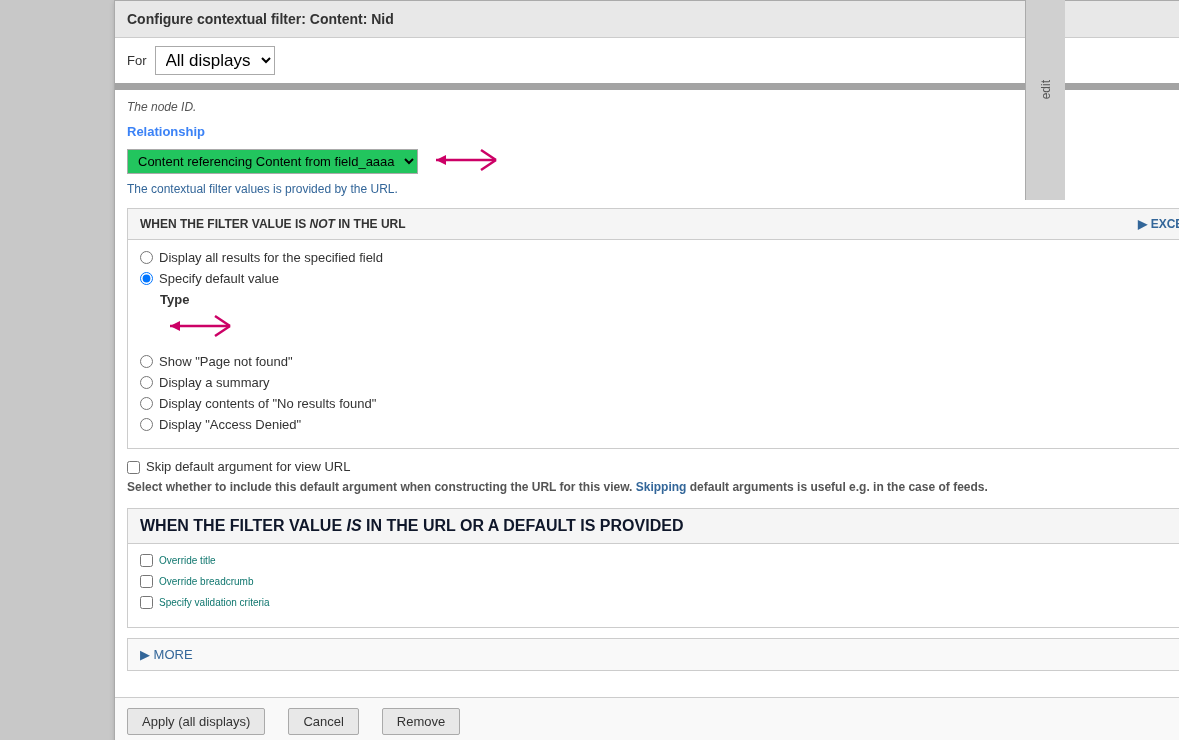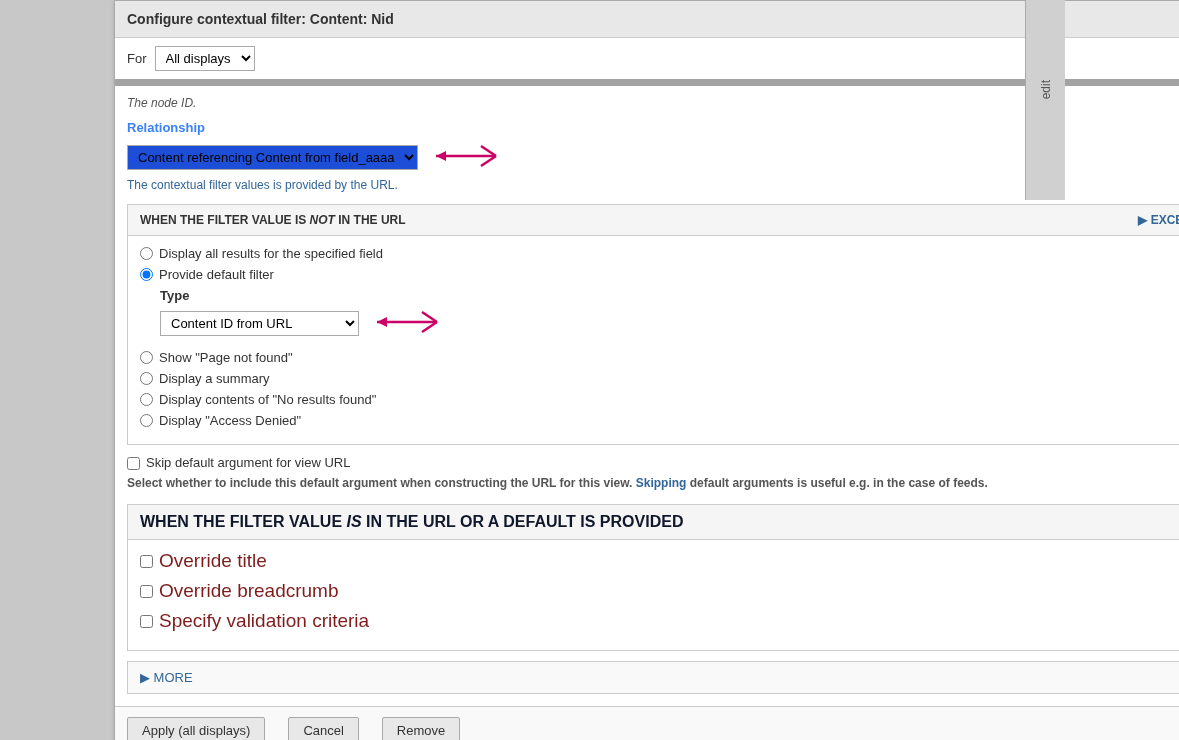--- a/index.html
+++ b/index.html
@@ -64,21 +64,21 @@
       border-bottom: 7px solid #a3a3a3;
     }
     .for-label {
       color: #333;
       font-size: 13px;
     }
     .for-select {
       padding: 3px 6px;
       border: 1px solid #aaa;
       background: #fff;
-      font-size: 13px;
+      font-size: 17px;
       cursor: pointer;
     }
     .scrollable-body {
       padding: 10px 12px;
       overflow-y: auto;
       max-height: 620px;
       position: relative;
     }
     .scrollbar-track {
       position: absolute;
@@ -103,21 +103,21 @@
     }
     .relationship-row {
       display: flex;
       align-items: center;
       gap: 8px;
       margin-bottom: 4px;
     }
     .relationship-select {
       padding: 3px 6px;
       border: 1px solid #aaa;
-      background: #1d4ed8;
+      background: #22c55e;
       font-size: 13px;
       cursor: pointer;
       min-width: 230px;
     }
     .arrow-annotation {
       display: inline-block;
     }
     .arrow-svg {
       width: 80px;
       height: 30px;
@@ -235,22 +235,22 @@
     .checkbox-row {
       display: flex;
       align-items: center;
       gap: 6px;
       margin-bottom: 8px;
     }
     .checkbox-row input[type="checkbox"] {
       cursor: pointer;
     }
     .checkbox-label {
-      font-size: 19px;
-      color: #7f1d1d;
+      font-size: 10px;
+      color: #0f766e;
     }
     .more-section {
       border: 1px solid #ccc;
       margin-bottom: 16px;
     }
     .more-header {
       padding: 8px 12px;
       background: #f9f9f9;
       font-size: 13px;
       color: #369;
@@ -349,34 +349,26 @@
           </span>
           <a class="exceptions-link">▶ EXCEPTIONS</a>
         </div>
         <div class="filter-box-body">
           <div class="radio-row">
             <input type="radio" name="when_not_in_url" id="radio-display-all" style="">
             <label class="radio-label" for="radio-display-all">Display all results for the specified field</label>
           </div>
           <div class="radio-row">
             <input type="radio" name="when_not_in_url" id="radio-provide-default" checked="" style="">
-            <label class="radio-label" for="radio-provide-default">Provide default filter</label>
+            <label class="radio-label" for="radio-provide-default">Specify default value</label>
           </div>
 
           <div class="type-row">
             <div class="type-label">Type</div>
             <div class="type-select-row">
-              <select class="type-select">
-                <option>Content ID from URL</option>
-                <option>Fixed value</option>
-                <option>PHP Code</option>
-                <option>Taxonomy term ID from URL</option>
-                <option>User ID from route context</option>
-                <option>User ID from URL</option>
-              </select>
 
               <span class="arrow-annotation">
                 <svg class="arrow-svg" viewBox="0 0 80 30" xmlns="http://www.w3.org/2000/svg">
                   <line x1="70" y1="15" x2="10" y2="15" stroke="#cc0066" stroke-width="2.5"></line>
                   <polygon points="10,15 20,10 20,20" fill="#cc0066"></polygon>
                   <line x1="70" y1="15" x2="55" y2="5" stroke="#cc0066" stroke-width="2.5"></line>
                   <line x1="70" y1="15" x2="55" y2="25" stroke="#cc0066" stroke-width="2.5"></line>
                 </svg>
               </span>
             </div>

